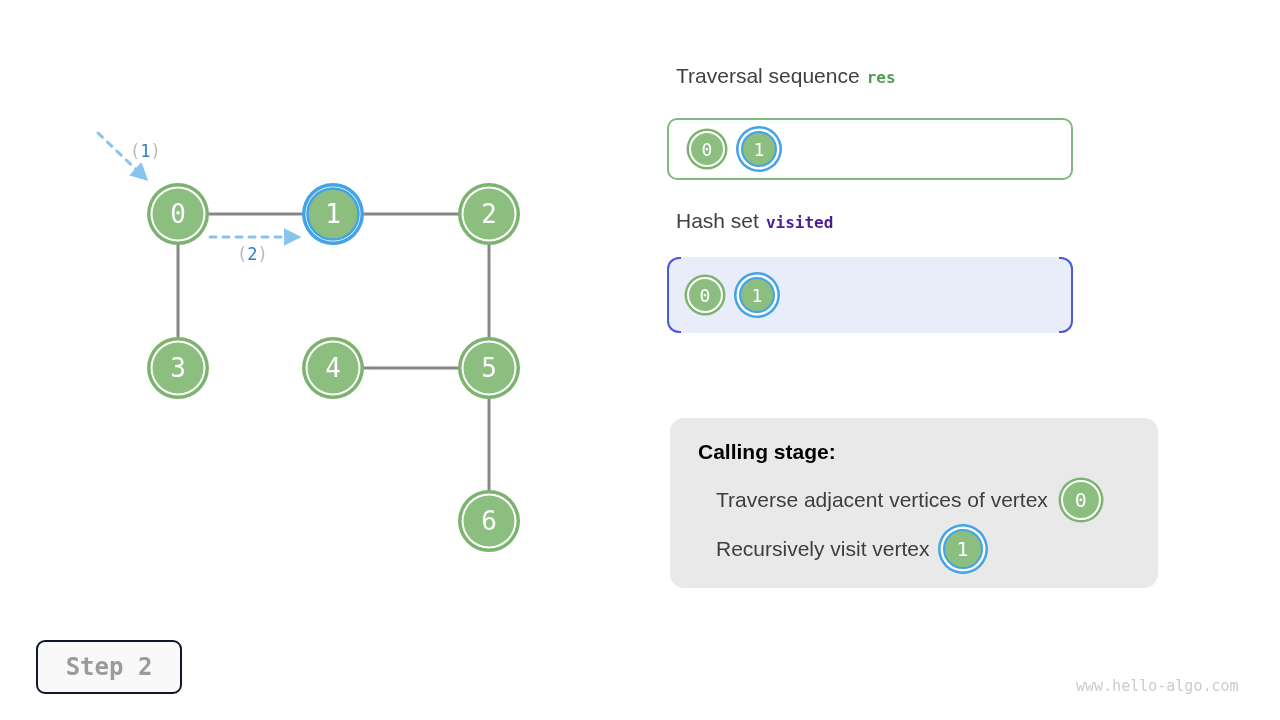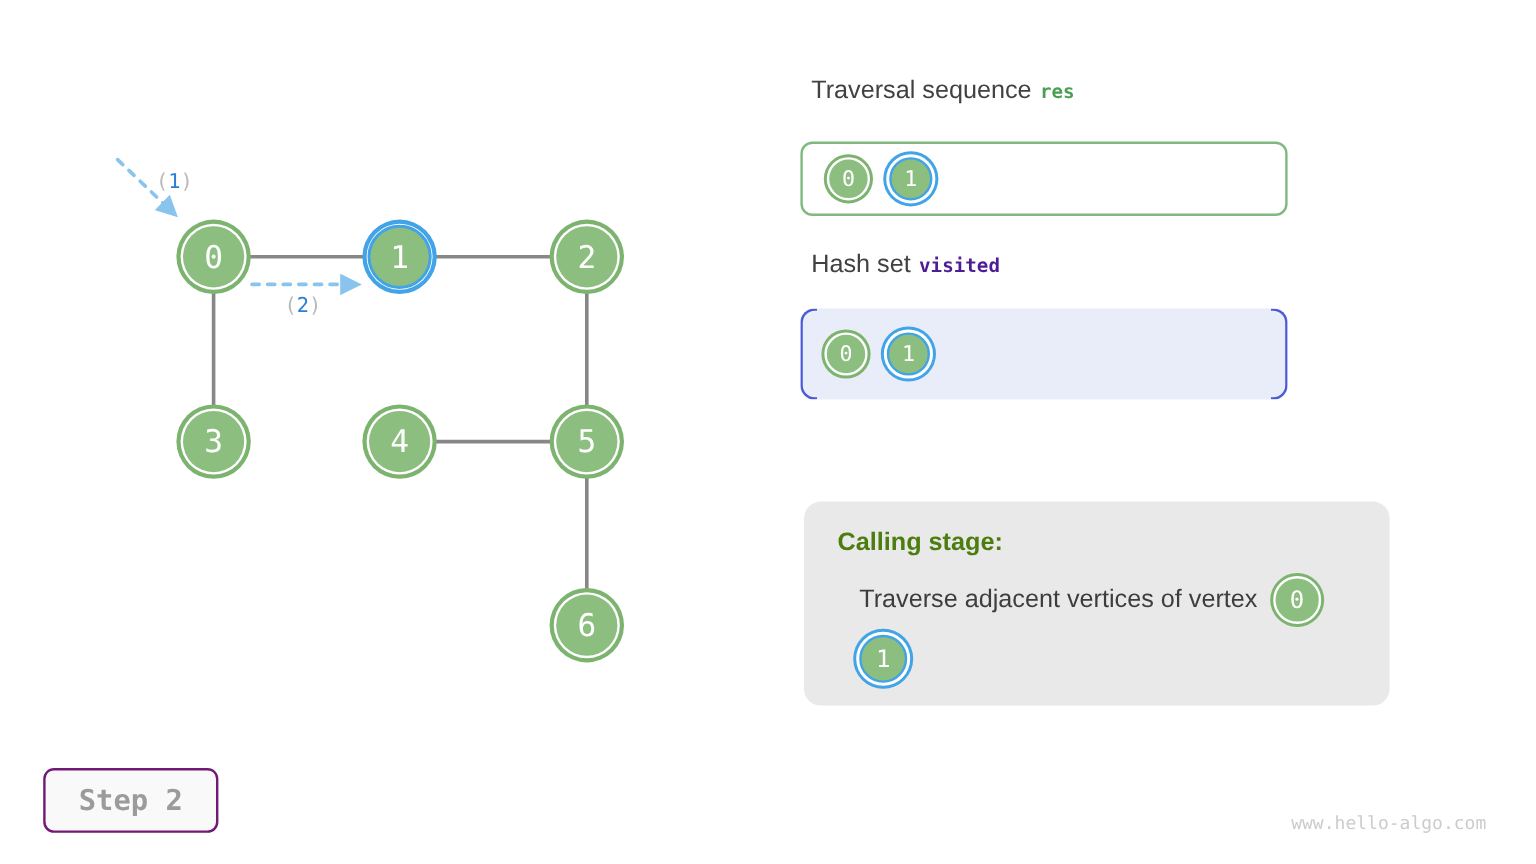--- a/index.html
+++ b/index.html
@@ -50,31 +50,31 @@
     border:2.5px solid #4a5ad8; box-sizing:border-box; pointer-events:none;
   }
   .hash-bracket.left  { left:0;  border-right:none; border-radius:12px 0 0 12px; }
   .hash-bracket.right { right:0; border-left:none;  border-radius:0 12px 12px 0; }
 
   
   .calling-box {
     left:670px; top:418px; width:488px; height:170px; box-sizing:border-box;
     background:#e9e9e9; border-radius:14px; padding:22px 20px 0 28px;
   }
-  .calling-title { font-size:21px; font-weight:bold; color:#4d7c0f; }
+  .calling-title { font-size:21px; font-weight:bold; color:#000000; }
   .calling-line {
     display:flex; align-items:center; gap:13px;
     font-size:21px; color:#3d3d3d; margin-top:16px; white-space:nowrap;margin-left:18px;
   }
   .calling-line.second { margin-top:9px; }
 
   
   .step-badge {
     left:36px; top:640px; width:146px; height:54px; box-sizing:border-box;
-    border:2px solid #701a75; border-radius:9px; background:#f9f9f9;
+    border:2px solid #0f172a; border-radius:9px; background:#f9f9f9;
     display:flex; align-items:center; justify-content:center;
     font-family:"DejaVu Sans Mono", monospace; font-weight:bold;
     font-size:24px; color:#9b9b9b;
   }
   .watermark {
     left:1076px; top:677px;
     font-family:"DejaVu Sans Mono", monospace;
     font-size:15px; color:#cccccc;
   }
 </style>
@@ -181,20 +181,21 @@
 
 <div class="abs calling-box">
   <div class="calling-title">Calling stage:</div>
   <div class="calling-line">
     <span>Traverse adjacent vertices of vertex</span>
     <span class="chip md">
         <span>0</span>
       </span>
   </div>
   <div class="calling-line second">
+    <span>Recursively visit vertex</span>
     <span class="chip md hl">
         <span>1</span>
       </span>
   </div>
 </div>
 
 <div class="abs step-badge">
   <span>Step 2</span>
 </div>
 <div class="abs watermark">www.hello-algo.com</div>

